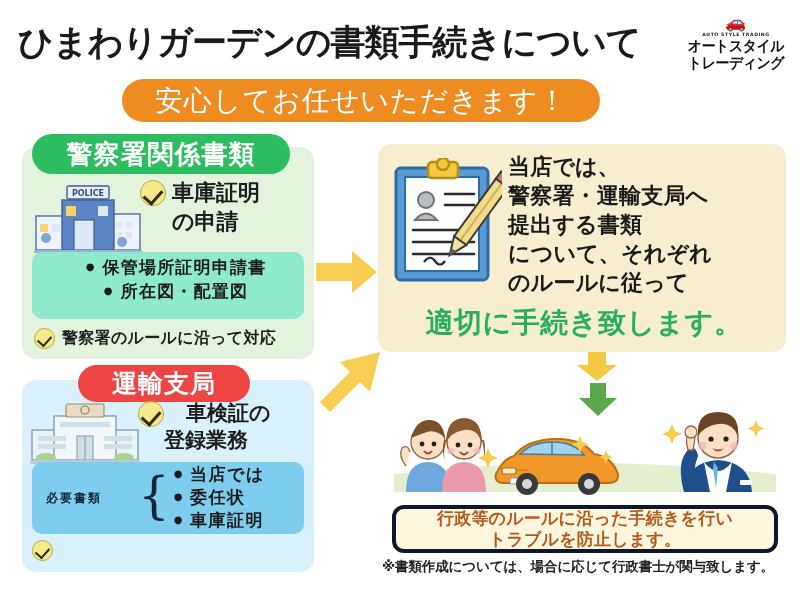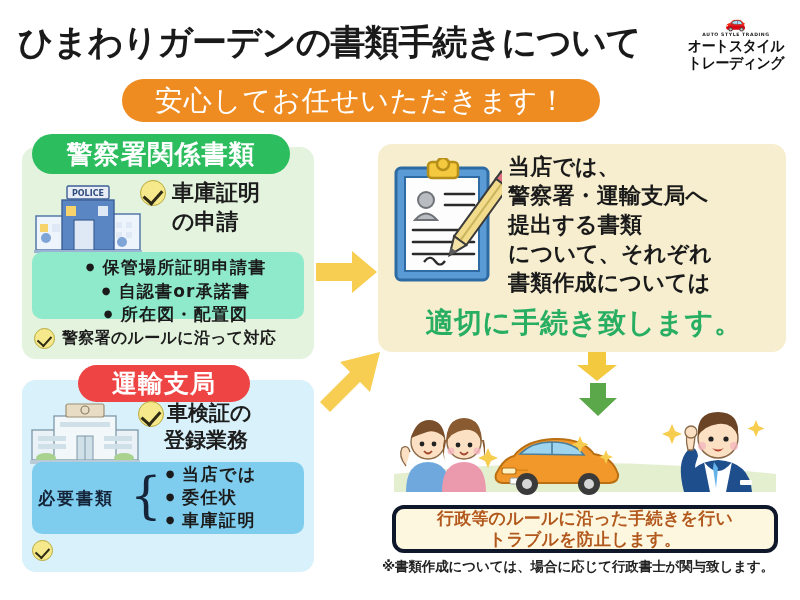--- a/index.html
+++ b/index.html
@@ -141,21 +141,21 @@
   #police-head .hrow { display: flex; align-items: center; gap: 6px; }
   #police-head .l2 { margin-left: 32px; }
 
   #transport-head {
     position: absolute;
     left: 138px; top: 400px;
     width: 170px;
     font-size: 21px; font-weight: bold; color: #1d1d1d;
     line-height: 1.3;
   }
-  #transport-head .hrow { display: flex; align-items: flex-end; gap: 3px; }
+  #transport-head .hrow { display: flex; align-items: flex-end; gap: 22px; }
   #transport-head .l2 { margin-left: 26px; }
 
   
   #police-docs {
     position: absolute;
     left: 32px; top: 252px;
     width: 272px; height: 67px;
     background: #8eeacb;
     border-radius: 10px;
     padding: 5px 0 0 16px;
@@ -181,23 +181,23 @@
 
   #transport-docs {
     position: absolute;
     left: 32px; top: 462px;
     width: 272px; height: 72px;
     background: #7fcdee;
     border-radius: 10px;
     display: flex; align-items: center;
   }
   #transport-docs .label {
-    font-size: 17px; font-weight: bold; color: #16243a;
+    font-size: 12px; font-weight: bold; color: #16243a;
     letter-spacing: 2px;
-    margin-left: 6px; width: 92px;
+    margin-left: 14px; width: 92px;
   }
   #transport-docs .brace {
     font-size: 50px; color: #16243a; line-height: 1;
     font-family: "DejaVu Serif", serif;
     margin: 0 4px 4px 0;
   }
   #transport-docs ul { list-style: none; }
   #transport-docs li {
     font-size: 17px; font-weight: bold; color: #1b1b1b;
     line-height: 21px; letter-spacing: 1.5px;
@@ -329,21 +329,20 @@
   <div id="police-head">
     <div class="hrow">
       <span class="check-circle"></span>
       <span>車庫証明</span>
     </div>
     <div class="l2">の申請</div>
   </div>
 
   <ul id="police-docs">
     <li>保管場所証明申請書</li>
-    <li>自認書or承諾書</li>
     <li>所在図・配置図</li>
   </ul>
 
   <div id="police-footer">
     <span class="check-circle sm"></span>
     <span>警察署のルールに沿って対応</span>
   </div>
 
   <div class="panel" id="transport-panel"></div>
   <div class="pill" id="transport-pill">運輸支局</div>
@@ -427,21 +426,21 @@
       <path d="M75.5,97 L83.5,97 L79.5,104 Z" fill="#5b5b5b"></path>
     </g>
     <path d="M34,104 q6,-8 11,-1 t10,0" fill="none" stroke="#2a2a2a" stroke-width="2.2"></path>
   </svg>
 
   <div id="main-text">
     <div>当店では、</div>
     <div>警察署・運輸支局へ</div>
     <div>提出する書類</div>
     <div>について、それぞれ</div>
-    <div>書類作成については</div>
+    <div>のルールに従って</div>
   </div>
 
   <div id="main-highlight">適切に手続き致します。</div>
 
   <svg id="illustration" viewBox="0 0 402 100">
     <path d="M10,78 q190,-22 382,0 L392,96 L10,96 Z" fill="#e4efcf"></path>
 
     <g>
       <path d="M22,96 q0,-30 22,-30 q22,0 22,30 z" fill="#6ea8dd"></path>
       <circle cx="44" cy="46" r="17" fill="#fbe0c4" stroke="#8a6a48" stroke-width="1.4"></circle>

